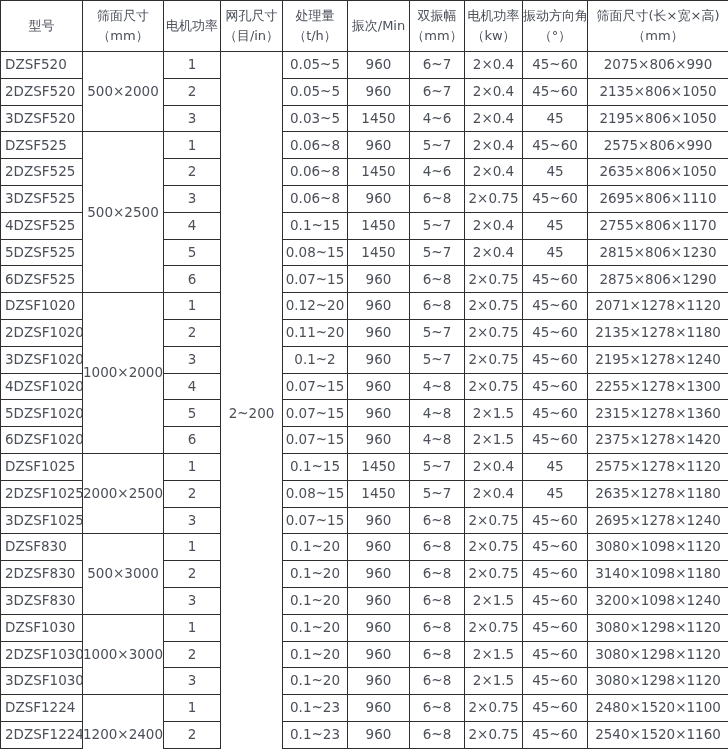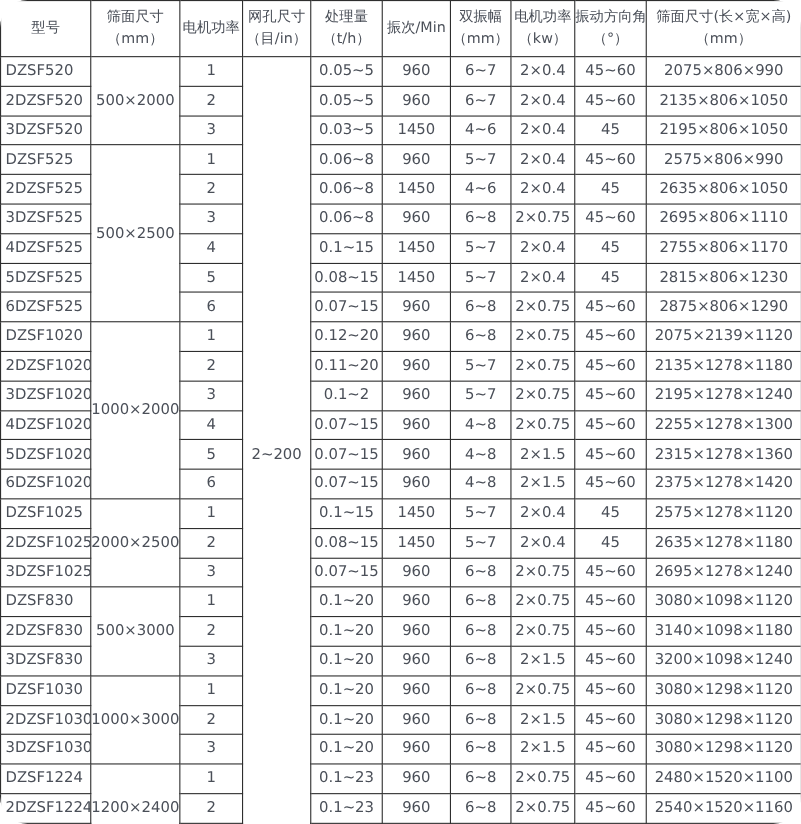--- a/index.html
+++ b/index.html
@@ -1,19 +1,18 @@
 <!DOCTYPE html>
 <html><head>
 <meta charset="utf-8">
 <style>
   html,body{margin:0;padding:0;background:#fff;}
   .screen{
     width:728px;height:749px;overflow:hidden;background:#fff;
     font-family:"DejaVu Sans","Liberation Sans",sans-serif;
-    border-radius:25px;
   }
   table.spec{
     width:728px;height:749px;
     border-collapse:collapse;table-layout:fixed;
     color:#4a4f58;
   }
   table.spec th, table.spec td{
     border:1px solid #2e2e2e;
     background:#fff;
     overflow:hidden;
@@ -196,21 +195,21 @@
         </tr>
         <tr>
           <td class="model">DZSF1020</td>
           <td rowspan="6">1000×2000</td>
           <td>1</td>
           <td>0.12~20</td>
           <td>960</td>
           <td>6~8</td>
           <td>2×0.75</td>
           <td>45~60</td>
-          <td>2075×2139×1120</td>
+          <td>2071×1278×1120</td>
         </tr>
         <tr>
           <td class="model">2DZSF1020</td>
           <td>2</td>
           <td>0.11~20</td>
           <td>960</td>
           <td>5~7</td>
           <td>2×0.75</td>
           <td>45~60</td>
           <td>2135×1278×1180</td>

